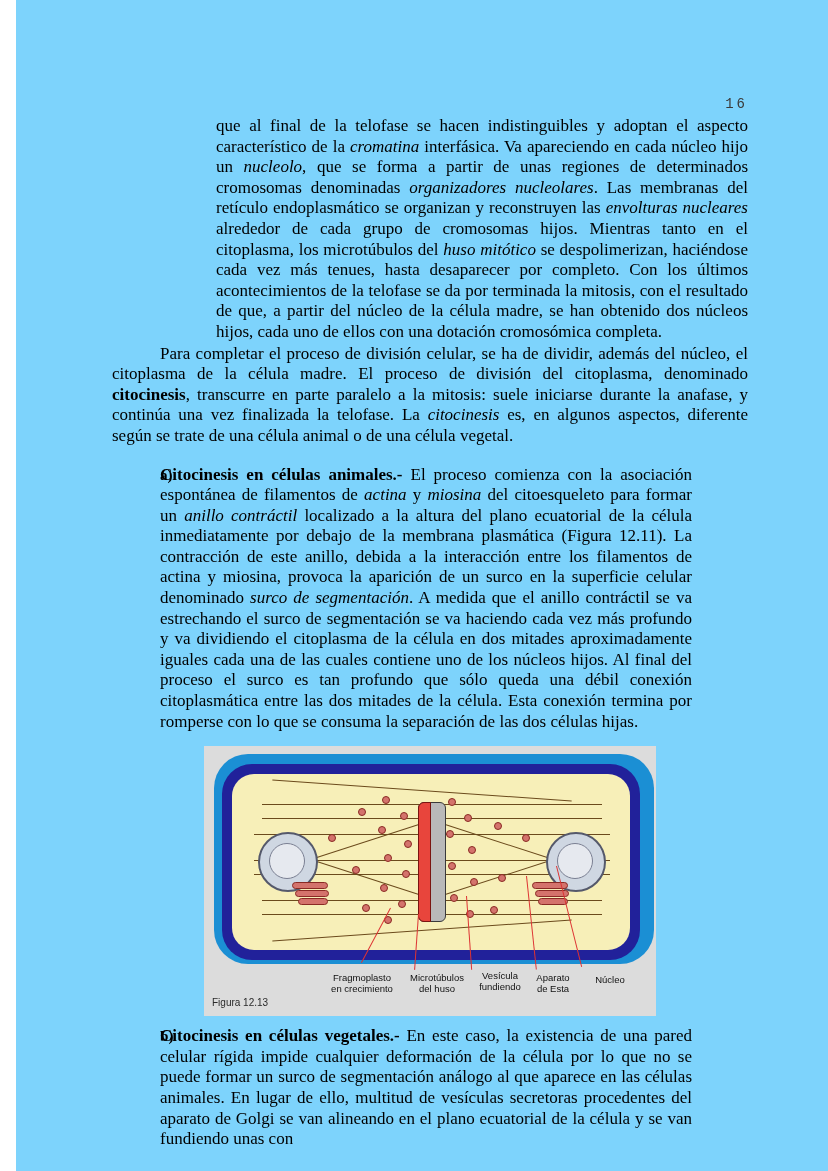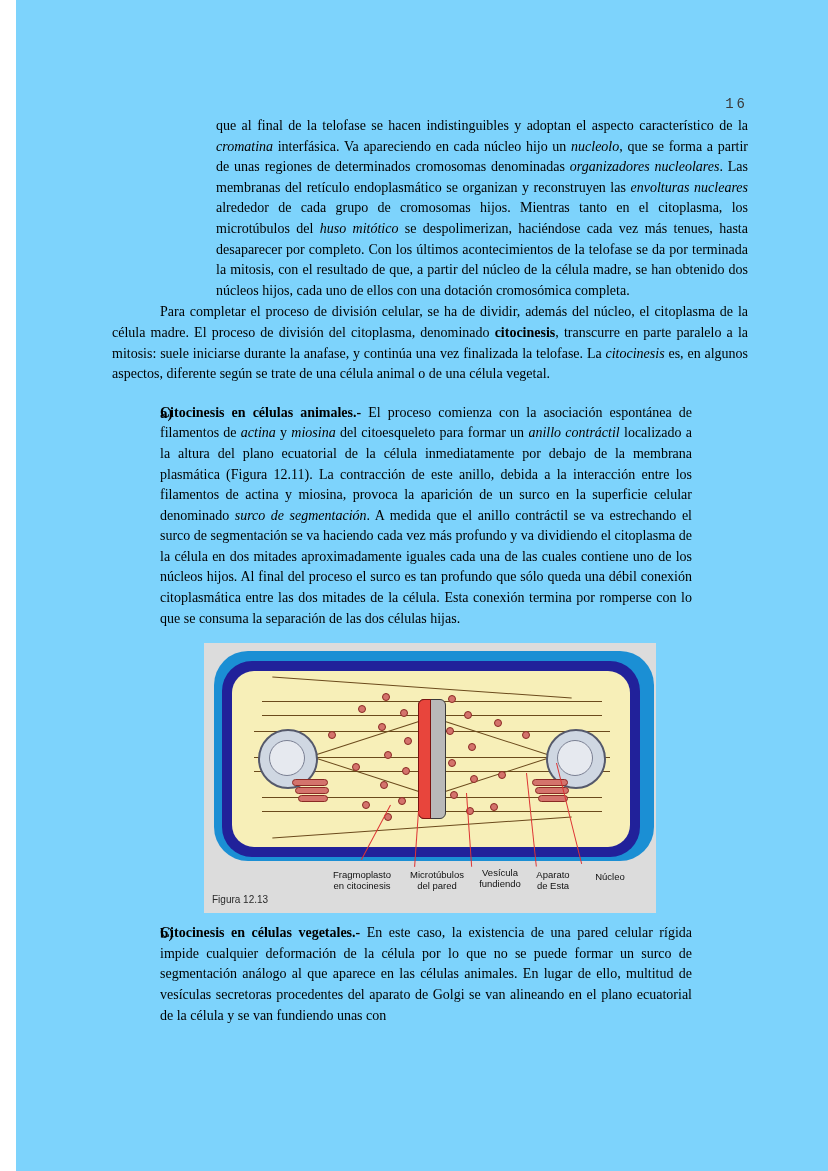--- a/index.html
+++ b/index.html
@@ -32,21 +32,21 @@
     color: #3a3a3a;
   }
   .content {
     position: absolute;
     left: 96px;
     top: 116px;
     width: 636px;
   }
   p {
     margin: 0;
-    font-size: 14px;
+    font-size: 17px;
     line-height: 20.6px;
     text-align: justify;
     text-justify: inter-word;
   }
   .indent-block {
     margin-left: 104px;
     width: 532px;
   }
   .para-2 {
     margin-top: 1px;
@@ -290,25 +290,25 @@
       </div>
 
       <div class="leader" style="left:186px; top:162px; height:62px; transform:rotate(28deg);"></div>
       <div class="leader" style="left:214px; top:168px; height:56px; transform:rotate(4deg);"></div>
       <div class="leader" style="left:262px; top:150px; height:74px; transform:rotate(-4deg);"></div>
       <div class="leader" style="left:322px; top:130px; height:94px; transform:rotate(-6deg);"></div>
       <div class="leader" style="left:352px; top:120px; height:104px; transform:rotate(-14deg);"></div>
 
       <div class="fig-label" style="left:118px; top:226px; width:80px;">
         <div>Fragmoplasto</div>
-        <div>en citocinesis</div>
+        <div>en crecimiento</div>
       </div>
       <div class="fig-label" style="left:196px; top:226px; width:74px;">
         <div>Microtúbulos</div>
-        <div>del pared</div>
+        <div>del huso</div>
       </div>
       <div class="fig-label" style="left:268px; top:224px; width:56px;">
         <div>Vesícula</div>
         <div>fundiendo</div>
       </div>
       <div class="fig-label" style="left:322px; top:226px; width:54px;">
         <div>Aparato</div>
         <div>de Esta</div>
       </div>
       <div class="fig-label" style="left:378px; top:228px; width:56px;">

